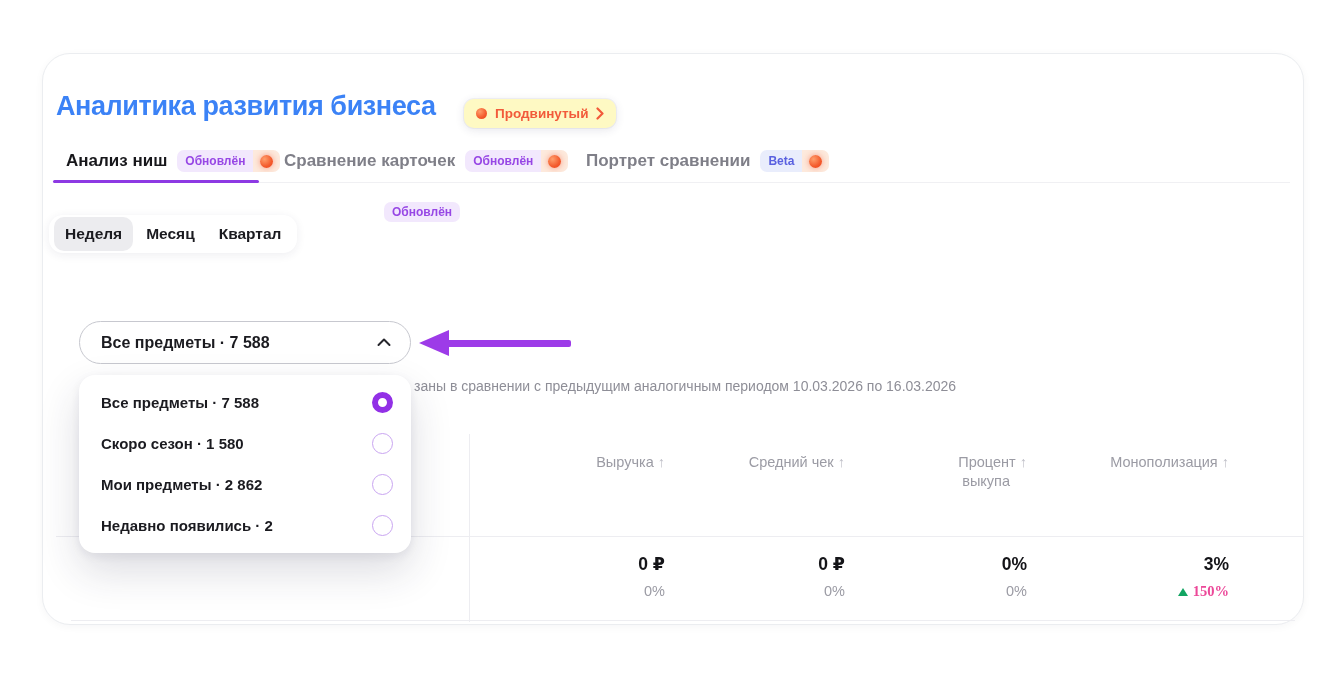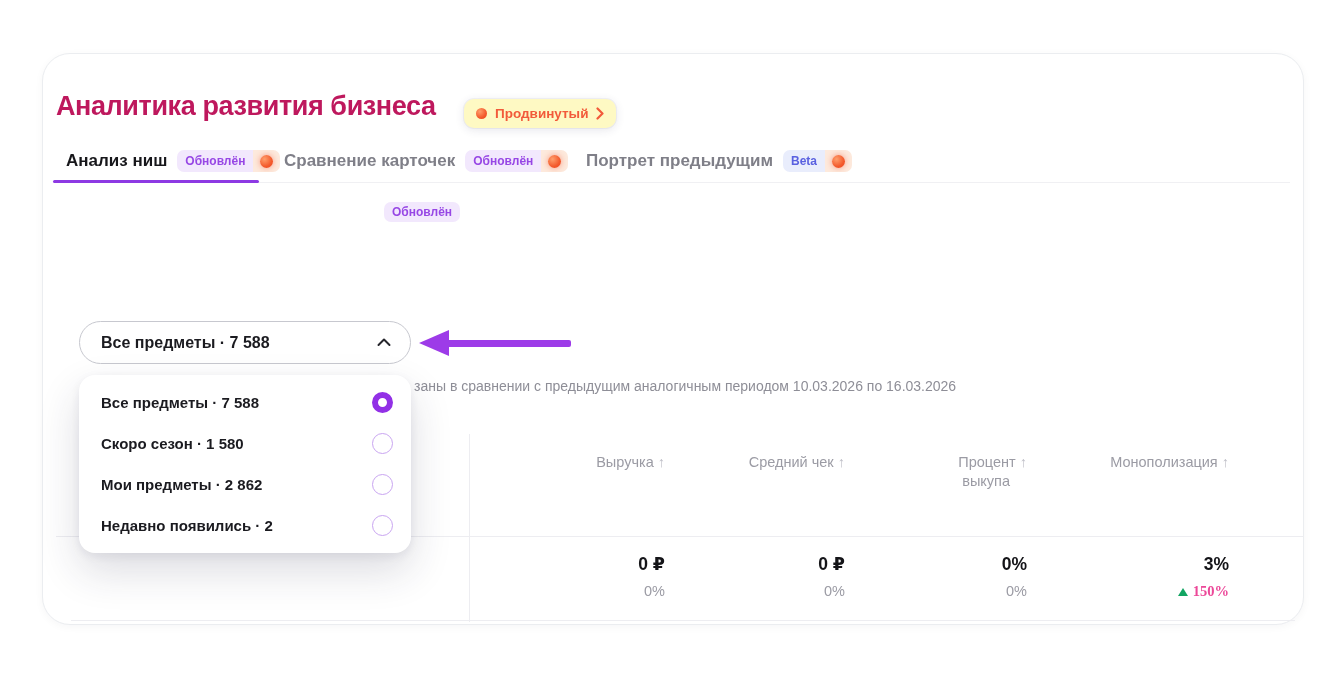--- a/index.html
+++ b/index.html
@@ -4,21 +4,21 @@
 <style>
   * { box-sizing: border-box; margin: 0; padding: 0; }
   html, body { width: 1344px; height: 680px; background: #ffffff; overflow: hidden;
     font-family: "Liberation Sans", "DejaVu Sans", sans-serif; color: #1b1b20; }
   .card { position: absolute; left: 42px; top: 53px; width: 1262px; height: 572px;
     background: #fff; border: 1px solid #ebedf0; border-radius: 28px;
     box-shadow: 0 2px 8px rgba(30,30,60,.04); }
 
   
   .page-title { position: absolute; left: 13px; top: 37px; font-size: 27px; font-weight: 800;
-    letter-spacing: -0.4px; color: #be185d; }
+    letter-spacing: -0.4px; color: #3b82f6; }
   .level-badge { position: absolute; left: 421px; top: 45px; height: 29px; background: #fef9c3;
     border-radius: 10px; box-shadow: 0 2px 10px rgba(50,50,90,.12), 0 0 0 1px #f5f5f7;
     display: flex; align-items: center; gap: 8px; padding: 0 12px; cursor: pointer; }
   .o-dot { width: 11px; height: 11px; border-radius: 50%;
     background: radial-gradient(circle at 35% 32%, #ff9e6b 0%, #f35a2c 60%, #ef431d 100%); }
   .level-text { color: #f25a3a; font-size: 13.5px; font-weight: 700; }
 
   
   .tabs-line { position: absolute; left: 13px; right: 13px; top: 128px; height: 1px; background: #f0f0f3; }
   .tab { position: absolute; top: 94px; height: 26px; display: flex; align-items: center; gap: 10px; cursor: pointer; }
@@ -117,29 +117,34 @@
     <span class="tab-label">Сравнение карточек</span>
     <span class="pill-badge">
       <span class="pill-text">Обновлён</span>
       <span class="pill-dotseg">
           <span class="o-dot"></span>
         </span>
     </span>
   </div>
 
   <div class="tab" style="left:543px">
-    <span class="tab-label">Портрет предыдущим</span>
+    <span class="tab-label">Портрет сравнении</span>
     <span class="pill-badge beta">
       <span class="pill-text">Beta</span>
       <span class="pill-dotseg">
           <span class="o-dot"></span>
         </span>
     </span>
   </div>
 
+  <div class="segmented">
+    <span class="seg-item active">Неделя</span>
+    <span class="seg-item">Месяц</span>
+    <span class="seg-item">Квартал</span>
+  </div>
 
   <div class="filters-badge">Обновлён</div>
 
   <div class="note">заны в сравнении с предыдущим аналогичным периодом 10.03.2026 по 16.03.2026</div>
 
   <div class="v-divider"></div>
   <div class="h-divider"></div>
   <div class="h-divider bottom"></div>
 
   <div class="th c1">

